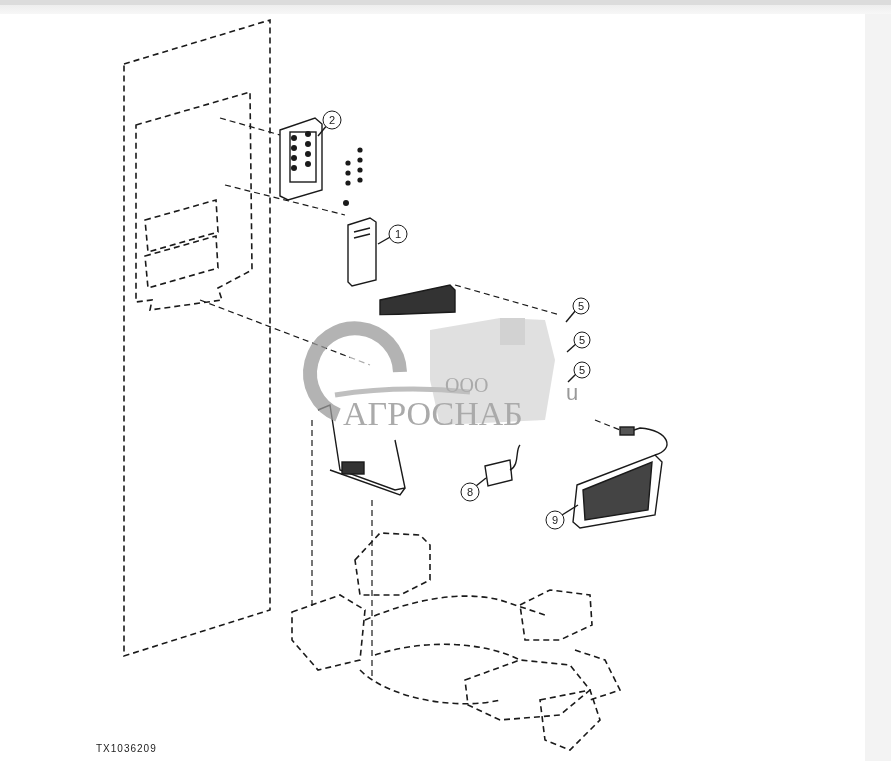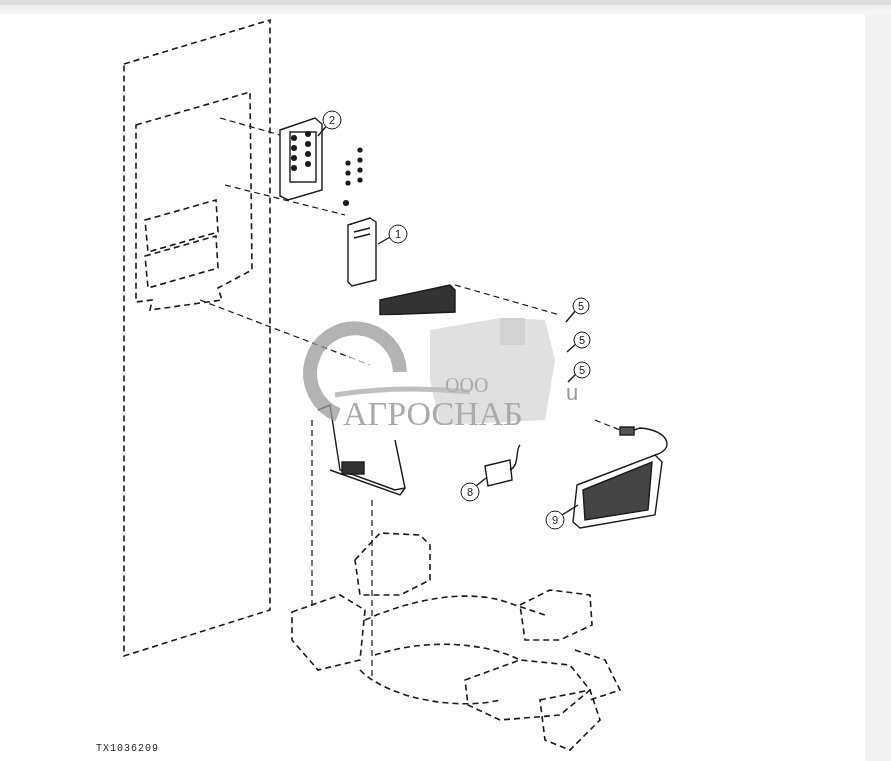--- a/index.html
+++ b/index.html
@@ -3,21 +3,21 @@
 <meta charset="utf-8">
 <style>
   html, body { margin:0; padding:0; }
   body { width:891px; height:761px; background:#f4f4f4; position:relative; overflow:hidden; font-family:"Liberation Sans", sans-serif; }
   .topbar { position:absolute; left:0; top:0; width:891px; height:5px; background:#dcdcdc; }
   .topfade { position:absolute; left:0; top:5px; width:891px; height:10px; background:linear-gradient(#eeeeee,#f8f8f8); }
   .sheet { position:absolute; left:0; top:14px; width:865px; height:747px; background:#ffffff; }
   .right-strip { position:absolute; left:865px; top:14px; width:26px; height:747px; background:#f3f3f3; }
   svg.diagram { position:absolute; left:0; top:0; width:891px; height:761px; }
   .callout-text { font-family:"Liberation Sans", sans-serif; font-size:11px; fill:#222; }
-  .fig-id { position:absolute; left:96px; top:743px; font-family:Liberation Mono, monospace; font-size:10px; letter-spacing:1px; color:#222; }
+  .fig-id { position:absolute; left:96px; top:743px; font-family:Liberation Sans, sans-serif; font-size:10px; letter-spacing:1px; color:#222; }
   .wm-ooo { font-family:"Liberation Serif", serif; font-size:20px; fill:#8e8e8e; }
   .wm-name { font-family:"Liberation Serif", serif; font-size:34px; fill:#8e8e8e; }
   .wm-u { font-family:"Liberation Sans", sans-serif; font-size:22px; fill:#777; }
 </style>
 </head>
 <body>
 
 <div class="topbar"></div>
 <div class="topfade"></div>
 <div class="sheet"></div>

